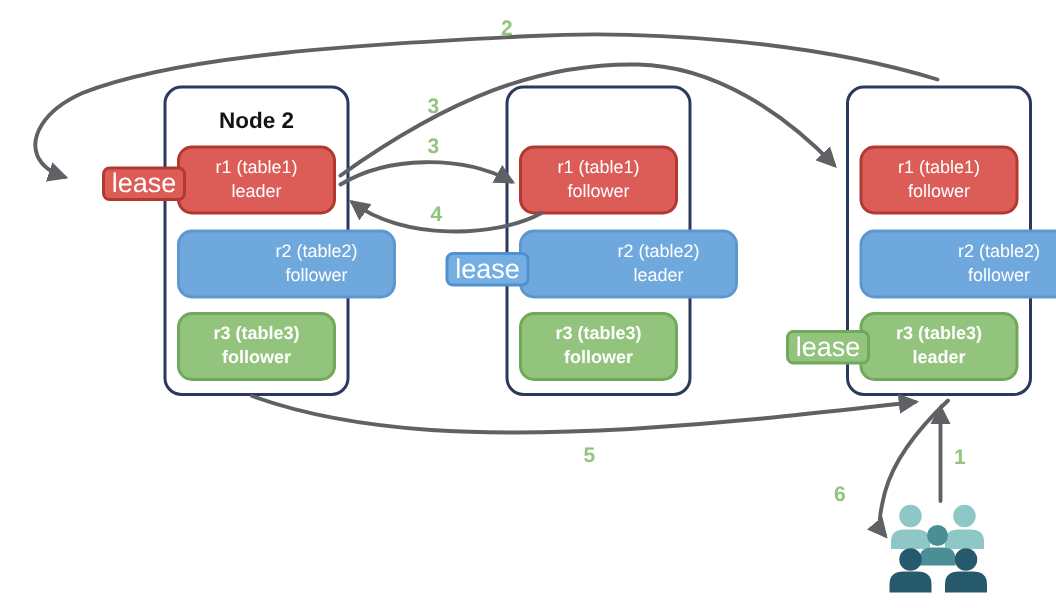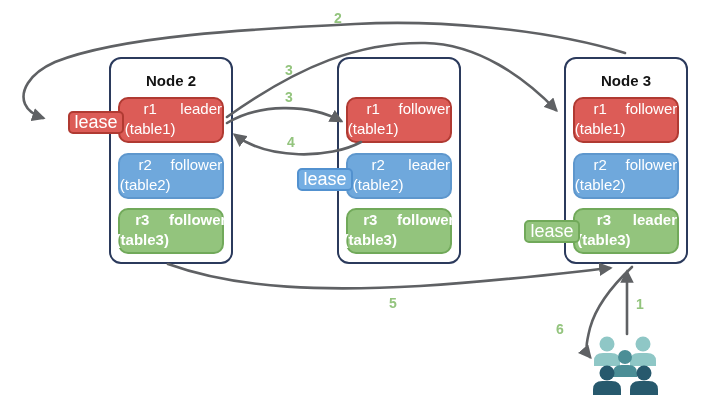--- a/index.html
+++ b/index.html
@@ -15,24 +15,24 @@
   .stage{position:relative;width:704px;height:405px;background:#fff;overflow:hidden;}
 
   .node{position:absolute;width:120px;height:203px;background:#fff;
         border:2px solid var(--node-border);border-radius:12px;}
   .node1{left:109px;top:57px;}
   .node2{left:337px;top:57px;}
   .node3{left:564px;top:57px;}
   .node-title{text-align:center;margin-top:13px;font-weight:bold;font-size:15px;color:#141414;}
 
   .replica{position:absolute;left:7px;width:102px;height:42px;border-radius:10px;
-           color:#fff;font-size:15px;line-height:1.3;text-align:center;
-           display:flex;flex-direction:row;justify-content:center;border:2px solid transparent;}
+           color:#fff;font-size:12px;line-height:1.3;text-align:center;
+           display:flex;flex-direction:column;justify-content:center;border:2px solid transparent;}
   .replica.red{background:var(--red-fill);border-color:var(--red-border);}
-  .replica.blue{background:var(--blue-fill);border-color:var(--blue-border);}
+  .replica.blue{background:var(--blue-fill);border-color:var(--blue-border);padding-left:40px;}
   .replica.green{background:var(--green-fill);border-color:var(--green-border);font-weight:bold;}
   .row1{top:38px;} .row2{top:94px;} .row3{top:149px;}
 
   .lease{position:absolute;width:52px;height:19px;border-radius:5px;color:#fff;
          font-size:18px;display:flex;align-items:center;justify-content:center;
          border:2px solid transparent;margin-left:20px;}
   .lease-red{left:48px;top:111px;background:var(--red-fill);border-color:var(--red-border);}
   .lease-blue{left:277px;top:168px;background:var(--lease-blue-fill);border-color:var(--lease-blue-border);}
   .lease-green{left:504px;top:220px;background:var(--green-fill);border-color:var(--green-border);}
 
@@ -77,21 +77,20 @@
       <span>r2 (table2)</span>
       <span>leader</span>
     </div>
     <div class="replica green row3">
       <span>r3 (table3)</span>
       <span>follower</span>
     </div>
   </div>
 
   <div class="node node3">
-    <div class="node-title">Node 3</div>
     <div class="replica red row1">
       <span>r1 (table1)</span>
       <span>follower</span>
     </div>
     <div class="replica blue row2">
       <span>r2 (table2)</span>
       <span>follower</span>
     </div>
     <div class="replica green row3">
       <span>r3 (table3)</span>

